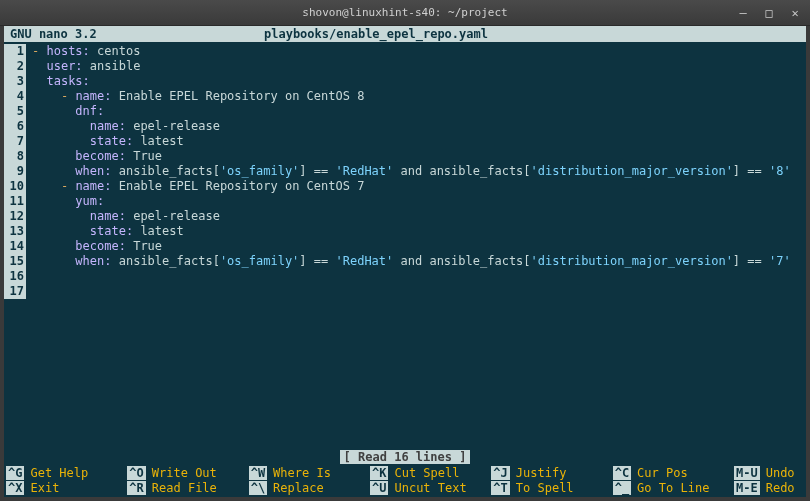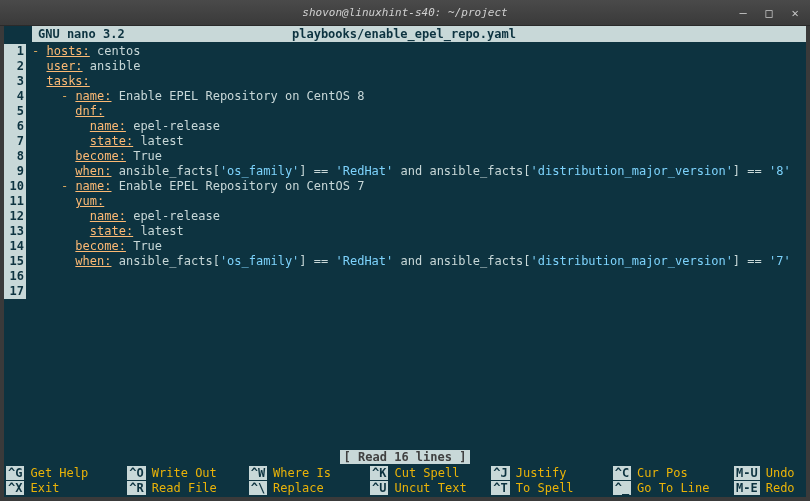--- a/index.html
+++ b/index.html
@@ -25,21 +25,20 @@
     align-items: center;
     color: #d0d0d0;
     font-size: 11px;
     position: relative;
     border-bottom: 1px solid #2a2a2a;
   }
   .titlebar-title {
     position: absolute;
     left: 50%;
     transform: translateX(-50%);
-    font-style: italic;
   }
   .titlebar-controls {
     position: absolute;
     right: 6px;
     display: flex;
     gap: 8px;
   }
   .tb-btn {
     width: 18px; height: 16px;
     display: flex; align-items: center; justify-content: center;
@@ -59,21 +58,20 @@
     border-top: none;
   }
   .nano-header {
     background: #c8d8d8;
     color: #0d3340;
     height: 16px;
     display: flex;
     align-items: center;
     font-weight: bold;
     font-size: 12px;
-    margin-left: 28px;
   }
   .nano-header .left { padding-left: 6px; width: 260px; text-align: left;}
   .nano-header .center { flex:1; text-align: left; }
   .editor {
     flex: 1;
     padding-top: 2px;
     font-size: 12px;
     line-height: 15px;
     white-space: pre;
     overflow: hidden;
@@ -82,21 +80,21 @@
   .ln {
     width: 22px;
     text-align: right;
     background: #c8d8d8;
     color: #0d3340;
     padding-right: 2px;
     margin-right: 6px;
     font-weight: bold;
   }
   .code { color: #c8d8d8; }
-  .tok-key { color: #fdba74; text-decoration: underline; }      
+  .tok-key { color: #c4b5fd; }      
   .tok-dash { color: #d7a75f; }     
   .tok-val { color: #c8d8d8; }
   .tok-str { color: #7dd3fc; }
   .nano-status {
     text-align: center;
     height: 15px;
   }
   .nano-status span {
     background: #c8d8d8;
     color: #404040;

